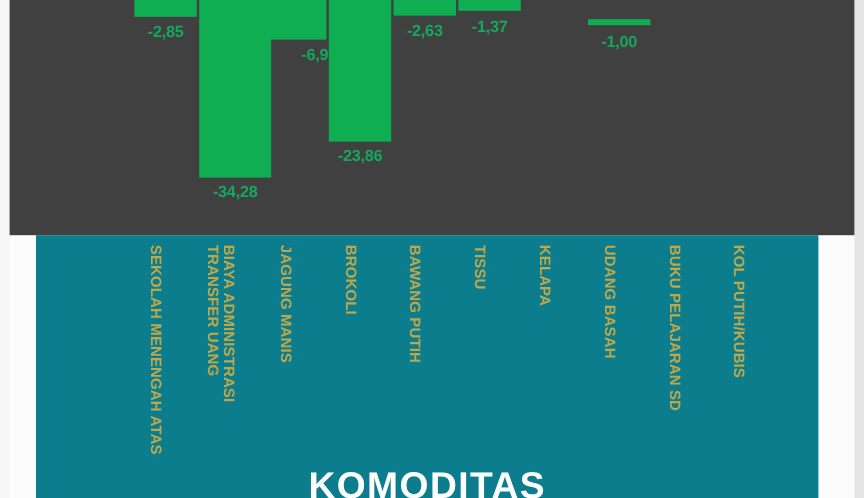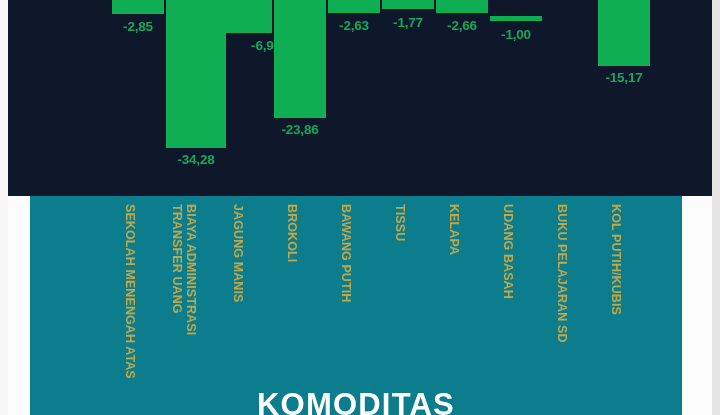--- a/index.html
+++ b/index.html
@@ -21,21 +21,21 @@
     position:absolute;top:0;bottom:0;width:8px;
     background:#e9e9e9;
   }
   .edge-gutter.left{left:0;background:#f6f6f6;}
   .edge-gutter.right{right:0;background:#e4e4e4;}
 
   
   #chart-area{
     position:absolute;
     left:8px;top:0;right:8px;height:196px;
-    background:#0f172a;
+    background:#404040;
   }
   #plot{
     position:absolute;
     left:98px;top:0;
     width:540px;height:196px;
   }
   .bar-slot{
     position:absolute;
     top:0;
     height:196px;
@@ -133,38 +133,30 @@
         <div class="bar-value" style="top:122px;">-23,86</div>
       </div>
 
       <div class="bar-slot" style="left:222px;width:52px;">
         <div class="bar" style="height:13px;"></div>
         <div class="bar-value" style="top:18px;">-2,63</div>
       </div>
 
       <div class="bar-slot" style="left:276px;width:52px;">
         <div class="bar" style="height:9px;"></div>
-        <div class="bar-value" style="top:15px;">-1,77</div>
-      </div>
-
-      <div class="bar-slot" style="left:330px;width:52px;">
-        <div class="bar" style="height:13px;"></div>
-        <div class="bar-value" style="top:18px;">-2,66</div>
-      </div>
+        <div class="bar-value" style="top:15px;">-1,37</div>
+      </div>
+
 
       <div class="bar-slot" style="left:384px;width:52px;margin-top:16px;">
         <div class="bar" style="height:5px;"></div>
         <div class="bar-value" style="top:11px;">-1,00</div>
       </div>
 
 
-      <div class="bar-slot" style="left:492px;width:52px;">
-        <div class="bar" style="height:66px;"></div>
-        <div class="bar-value" style="top:70px;">-15,17</div>
-      </div>
 
     </div>
   </div>
 
   <div id="teal-panel">
     <div id="cat-axis">
 
       <div class="cat-slot" style="left:6px;width:52px;">
         <div class="cat-label">SEKOLAH MENENGAH ATAS</div>
       </div>

